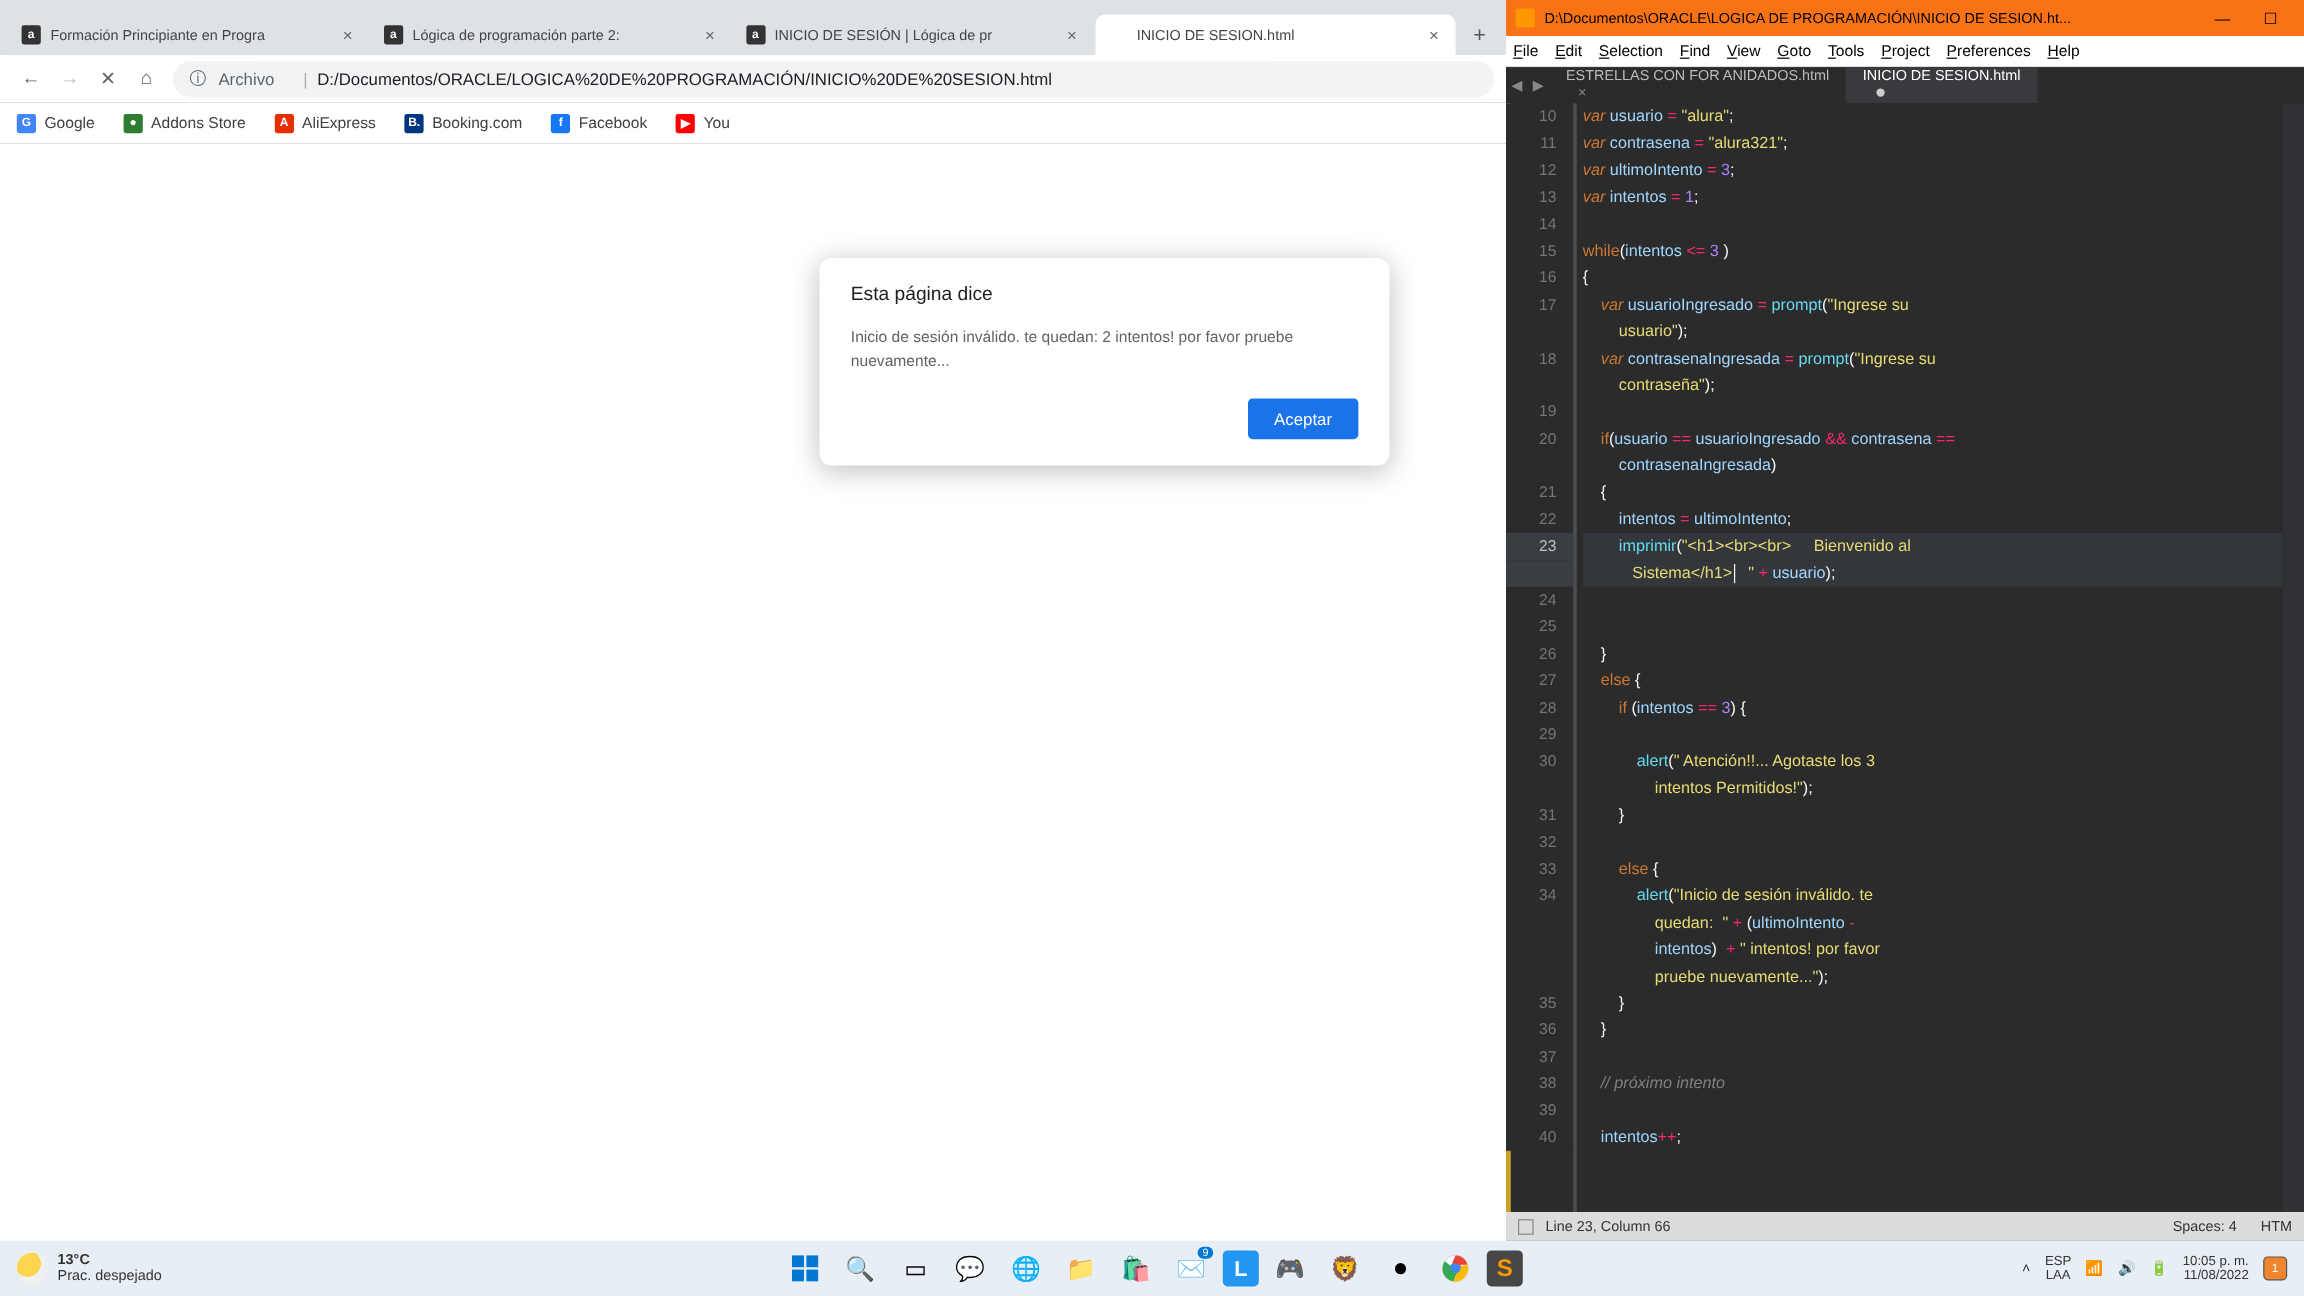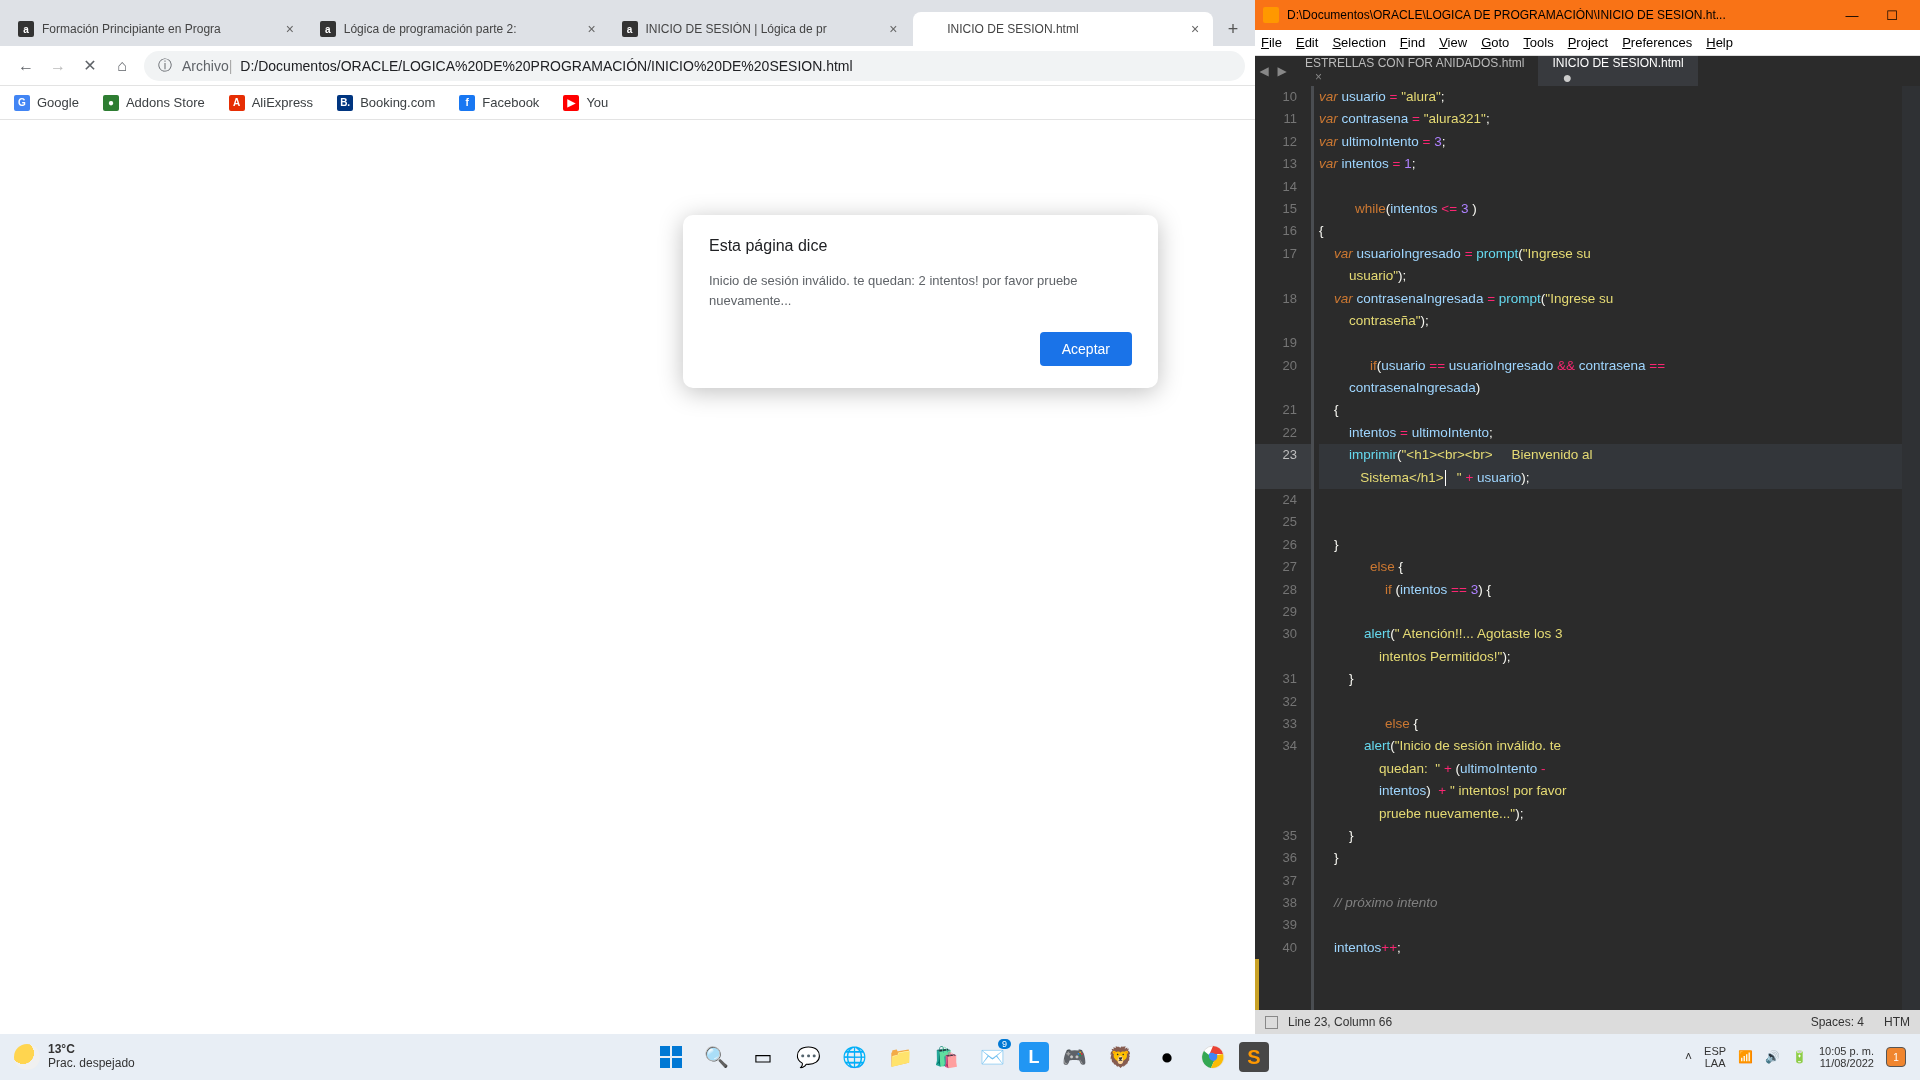--- a/index.html
+++ b/index.html
@@ -14,21 +14,21 @@
 .tab .favicon.blank { background: transparent; }
 .tab .title { flex: 1; white-space: nowrap; overflow: hidden; text-overflow: ellipsis; }
 .tab .close { width: 16px; height: 16px; display: flex; align-items: center; justify-content: center; color: #666; font-size: 14px; margin-left: 4px; }
 .new-tab { width: 28px; height: 28px; display: flex; align-items: center; justify-content: center; color: #555; font-size: 18px; margin-left: 4px; margin-bottom: 3px; }
 
 .addr-bar { height: 40px; background: #fff; display: flex; align-items: center; padding: 0 10px; border-bottom: 1px solid #e3e3e3; }
 .nav-btn { width: 32px; height: 32px; display: flex; align-items: center; justify-content: center; color: #5f6368; border-radius: 50%; }
 .nav-btn.disabled { color: #bbb; }
 .addr-input { flex: 1; height: 30px; background: #f1f3f4; border-radius: 15px; display: flex; align-items: center; padding: 0 14px; font-size: 14px; color: #5f6368; margin-left: 6px; }
 .addr-input .info { margin-right: 10px; }
-.addr-input .label { margin-right: 0; }
+.addr-input .label { margin-right: 24px; }
 .addr-input .sep { margin-right: 8px; color: #aaa; }
 .addr-input .url { color: #202124; }
 
 .bookmarks { height: 34px; background: #fff; display: flex; align-items: center; padding: 0 14px; border-bottom: 1px solid #e3e3e3; }
 .bm { display: flex; align-items: center; font-size: 13px; color: #3c4043; margin-right: 24px; }
 .bm .ico { width: 16px; height: 16px; margin-right: 7px; border-radius: 2px; display: flex; align-items: center; justify-content: center; font-size: 10px; font-weight: bold; color: #fff; }
 
 .viewport { position: relative; width: 100%; height: calc(100% - 120px); background: #fff; }
 
 
@@ -65,21 +65,21 @@
 .code .row { height: 22.4px; }
 .code .row.hl { background: #33363a; }
 .minimap { position: absolute; right: 0; top: 0; width: 18px; height: 100%; background: #2f3134; }
 
 .st-status { height: 24px; background: #dcdcdc; color: #333; display: flex; align-items: center; font-size: 12px; font-family: "Segoe UI"; padding: 0 10px; }
 .st-status .sq { width: 13px; height: 13px; border: 1px solid #888; margin-right: 10px; }
 .st-status .sp { flex: 1; }
 
 
 .kw { color: #cc7832; font-style: italic; }
-.kw2 { color: #cc7832; margin-left: 36px; }
+.kw2 { color: #cc7832; }
 .var { color: #9fd6ff; }
 .op { color: #f92672; }
 .str { color: #e6db74; }
 .num { color: #ae81ff; }
 .fn { color: #66d9ef; }
 .cm { color: #808080; font-style: italic; }
 .pn { color: #f8f8f2; }
 
 .cursor { display: inline-block; width: 1px; height: 16px; background: #fff; vertical-align: middle; margin-left: 1px; }
 

